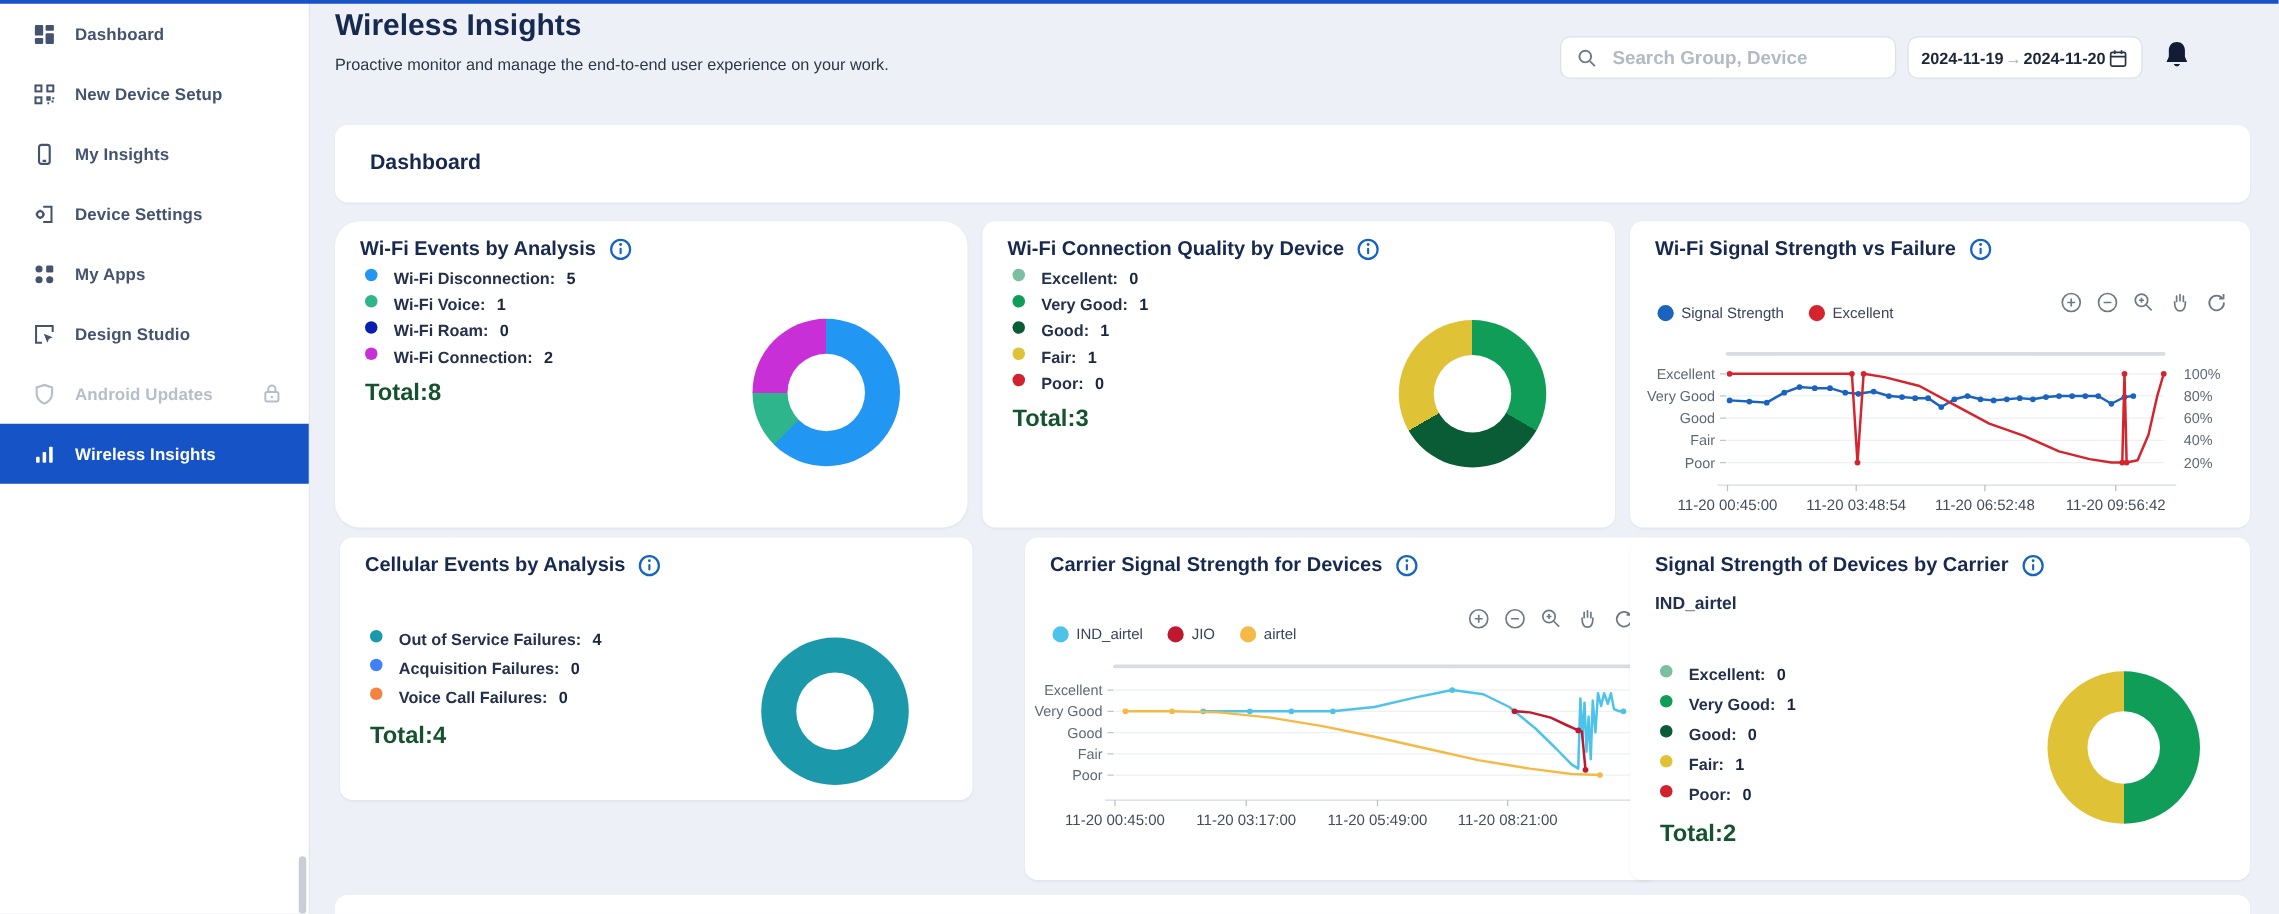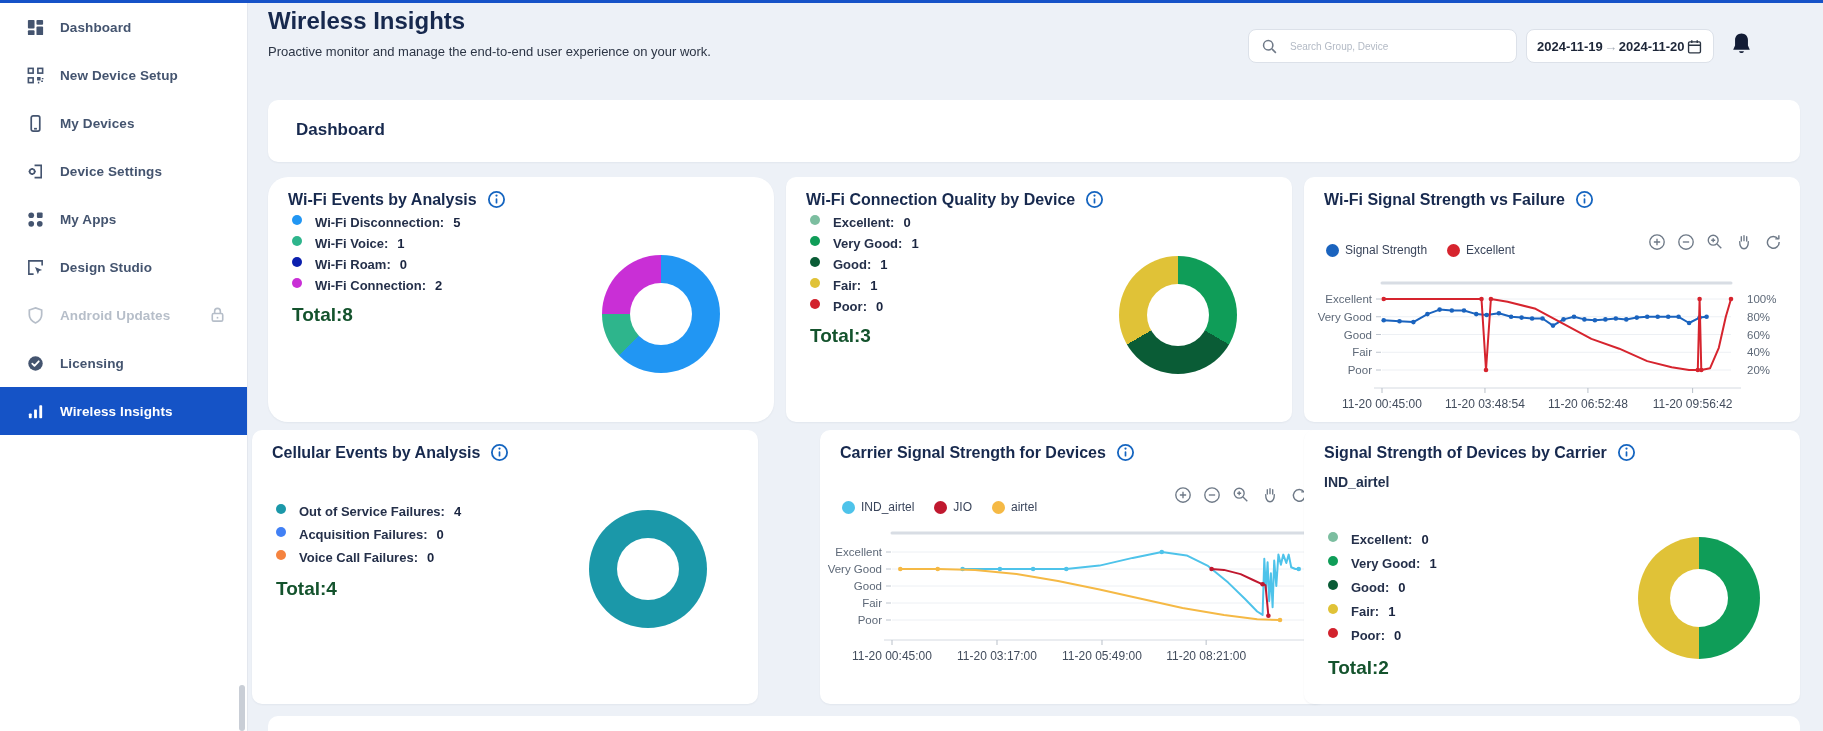--- a/index.html
+++ b/index.html
@@ -19,37 +19,37 @@
   .nav-item.active{background:#1553C6;}
   .nav-item.active .nav-label{color:#FFFFFF;}
   .nav-item.disabled .nav-label{color:#B6BEC9;}
   .lockwrap{position:absolute;right:20px;top:14px;}
   .side-scroll{position:absolute;right:2px;bottom:0;width:6px;height:46px;background:#C9CED6;border-radius:3px;}
 
   
   .page-title{position:absolute;left:268px;top:7px;font-size:24px;font-weight:700;color:#17294E;}
   .page-sub{position:absolute;left:268px;top:44px;font-size:13px;color:#2C3545;}
   .search-box{position:absolute;left:1248px;top:29px;width:269px;height:34px;background:#fff;border:1px solid #DCE1E9;border-radius:8px;box-sizing:border-box;display:flex;align-items:center;gap:10px;padding:0 12px;}
-  .search-input{border:none;outline:none;background:transparent;flex:1;font-size:10px;font-family:"Liberation Sans",sans-serif;color:#ec4899;}
+  .search-input{border:none;outline:none;background:transparent;flex:1;font-size:15px;font-family:"Liberation Sans",sans-serif;color:#ec4899;font-weight:bold;}
   .search-input::placeholder{color:#B3BAC5;}
   .date-box{position:absolute;left:1526px;top:29px;width:188px;height:34px;background:#fff;border:1px solid #DCE1E9;border-radius:8px;box-sizing:border-box;display:flex;align-items:center;justify-content:space-between;padding:0 10px;}
   .date-val{font-size:13px;font-weight:700;color:#1D2638;cursor:pointer;}
   .date-arrow{font-size:13px;color:#A7AEB9;}
   .bell{position:absolute;left:1729px;top:31px;width:25px;height:27px;cursor:pointer;}
 
   
   .section-bar{position:absolute;left:268px;top:100px;width:1532px;height:62px;background:#fff;border-radius:10px;box-shadow:0 1px 2px rgba(20,30,60,.05);}
   .section-title{position:absolute;left:28px;top:20px;font-size:17px;font-weight:700;color:#17294E;}
 
   
   .card{position:absolute;background:#fff;border-radius:10px;box-shadow:0 1px 2px rgba(20,30,60,.05);}
   .c1{left:268px;top:177px;width:506px;height:245px;border-radius:20px;}
   .c2{left:786px;top:177px;width:506px;height:245px;}
   .c3{left:1304px;top:177px;width:496px;height:245px;}
-  .c4{left:252px;top:430px;width:506px;height:274px;}
+  .c4{left:272px;top:430px;width:506px;height:210px;}
   .c5{left:820px;top:430px;width:506px;height:274px;}
   .c6{left:1304px;top:430px;width:496px;height:274px;}
   .card-title{position:absolute;left:20px;top:13px;display:flex;align-items:center;gap:10px;}
   .card-title h3{margin:0;font-size:16px;font-weight:700;color:#17294E;}
   .card-sub{position:absolute;left:20px;top:44px;font-size:14px;font-weight:700;color:#22314E;}
 
   .legend{position:absolute;left:24px;}
   .lg-row{display:flex;align-items:flex-start;}
   .sp21 .lg-row{height:21px;}
   .sp23 .lg-row{height:23px;}
@@ -114,21 +114,21 @@
       <span class="nav-label">New Device Setup</span>
     </div>
 
     <div class="nav-item">
       <span class="nicon">
         <svg width="19" height="19" viewBox="0 0 20 20" fill="none" stroke="#44546F" stroke-width="1.8">
             <rect x="5.5" y="2" width="9" height="16" rx="2"></rect>
             <path d="M8.5 15.5h3"></path>
           </svg>
       </span>
-      <span class="nav-label">My Devices</span>
+      <span class="nav-label">My Insights</span>
     </div>
 
 
     <div class="nav-item">
       <span class="nicon">
         <svg width="19" height="19" viewBox="0 0 20 20" fill="none" stroke="#44546F" stroke-width="1.7">
             <path d="M9 3.5h7v13H9"></path>
             <circle cx="6.5" cy="10" r="2.6"></circle>
             <path d="M6.5 6.2v1.2M6.5 12.6v1.2M2.7 10h1.2M9.1 10h1.2"></path>
           </svg>
@@ -167,29 +167,20 @@
       <span class="nav-label">Android Updates</span>
       <span class="lockwrap">
         <svg width="19" height="19" viewBox="0 0 20 20" fill="none" stroke="#B6BEC9" stroke-width="1.7">
             <rect x="4.5" y="9" width="11" height="8" rx="1.5"></rect>
             <path d="M7 9V6.5a3 3 0 0 1 6 0V9"></path>
             <path d="M10 12.5v1.8"></path>
           </svg>
       </span>
     </div>
 
-    <div class="nav-item">
-      <span class="nicon">
-        <svg width="19" height="19" viewBox="0 0 20 20">
-            <circle cx="10" cy="10" r="7.6" fill="#44546F"></circle>
-            <path d="M6.6 10.2l2.3 2.3 4.5-4.8" fill="none" stroke="#fff" stroke-width="1.9" stroke-linecap="round" stroke-linejoin="round"></path>
-          </svg>
-      </span>
-      <span class="nav-label">Licensing</span>
-    </div>
 
     <div class="nav-item active">
       <span class="nicon">
         <svg width="19" height="19" viewBox="0 0 20 20" fill="#FFFFFF">
             <rect x="3" y="12" width="3" height="5" rx=".8"></rect>
             <rect x="8.5" y="8" width="3" height="9" rx=".8"></rect>
             <rect x="14" y="3.5" width="3" height="13.5" rx=".8"></rect>
           </svg>
       </span>
       <span class="nav-label">Wireless Insights</span>

